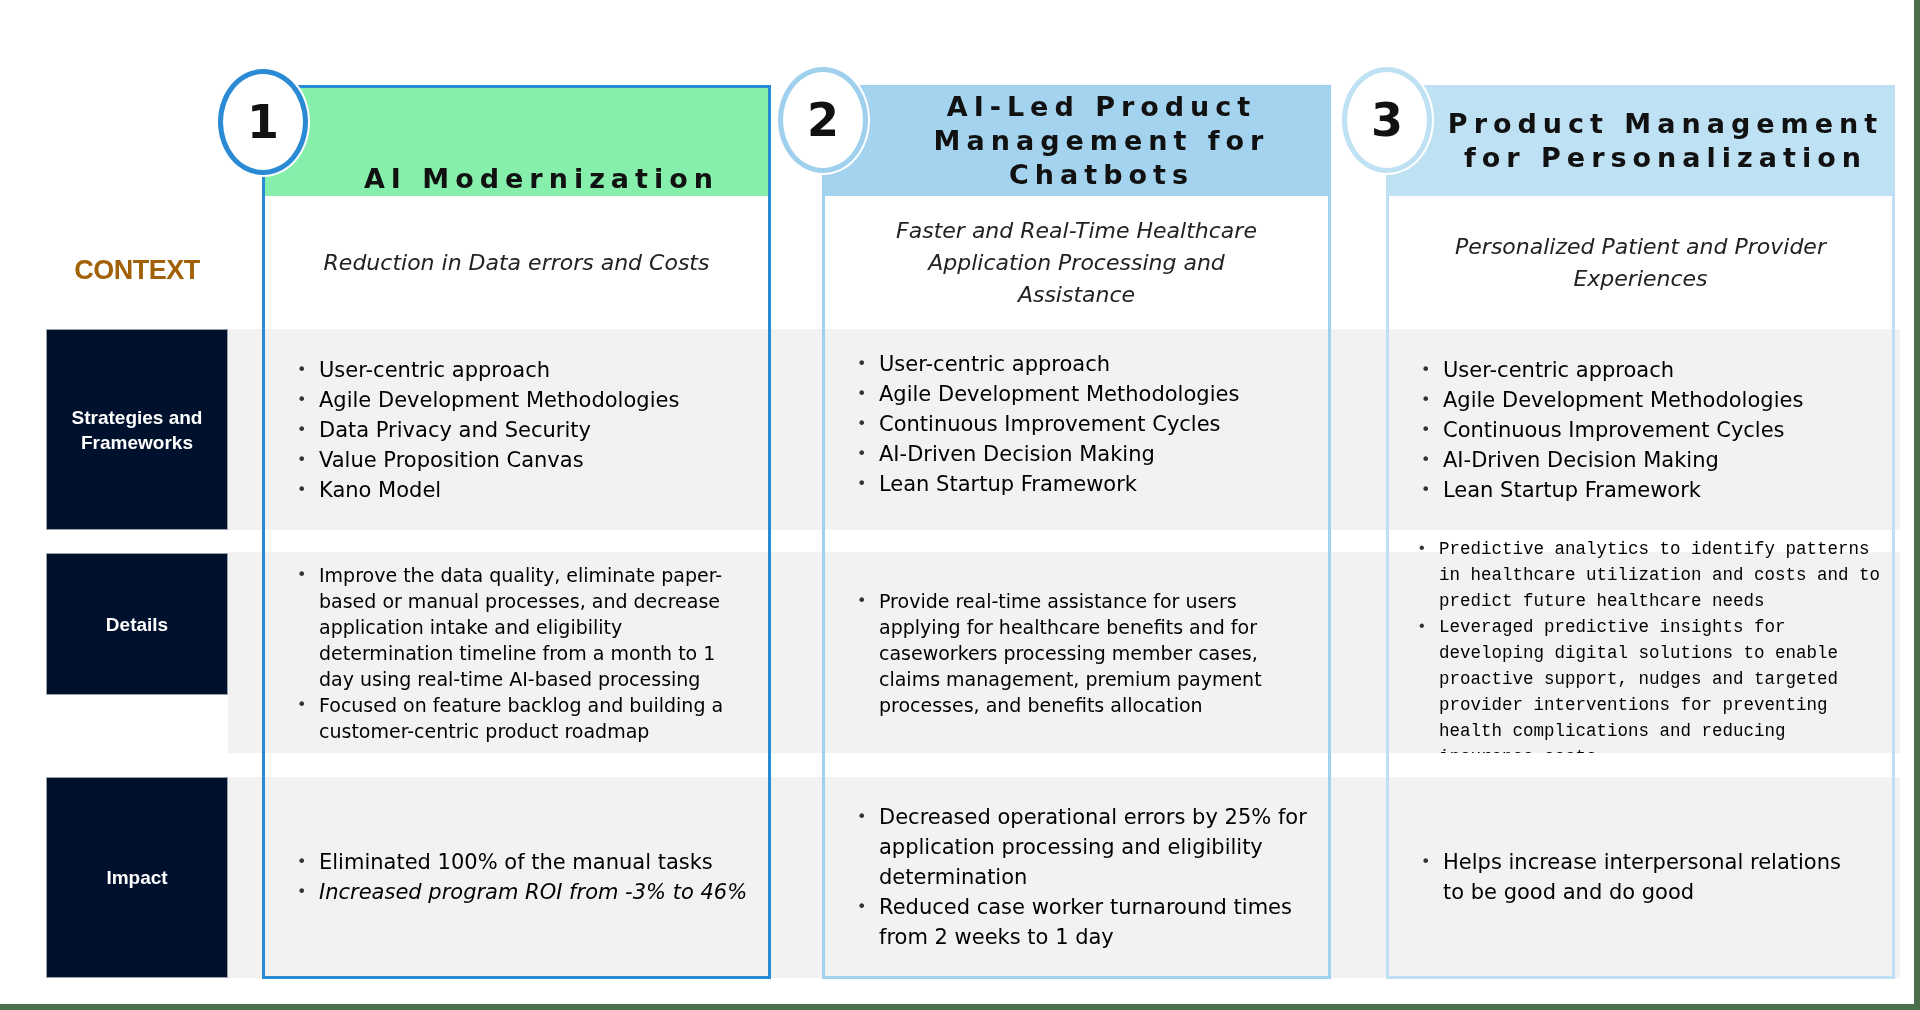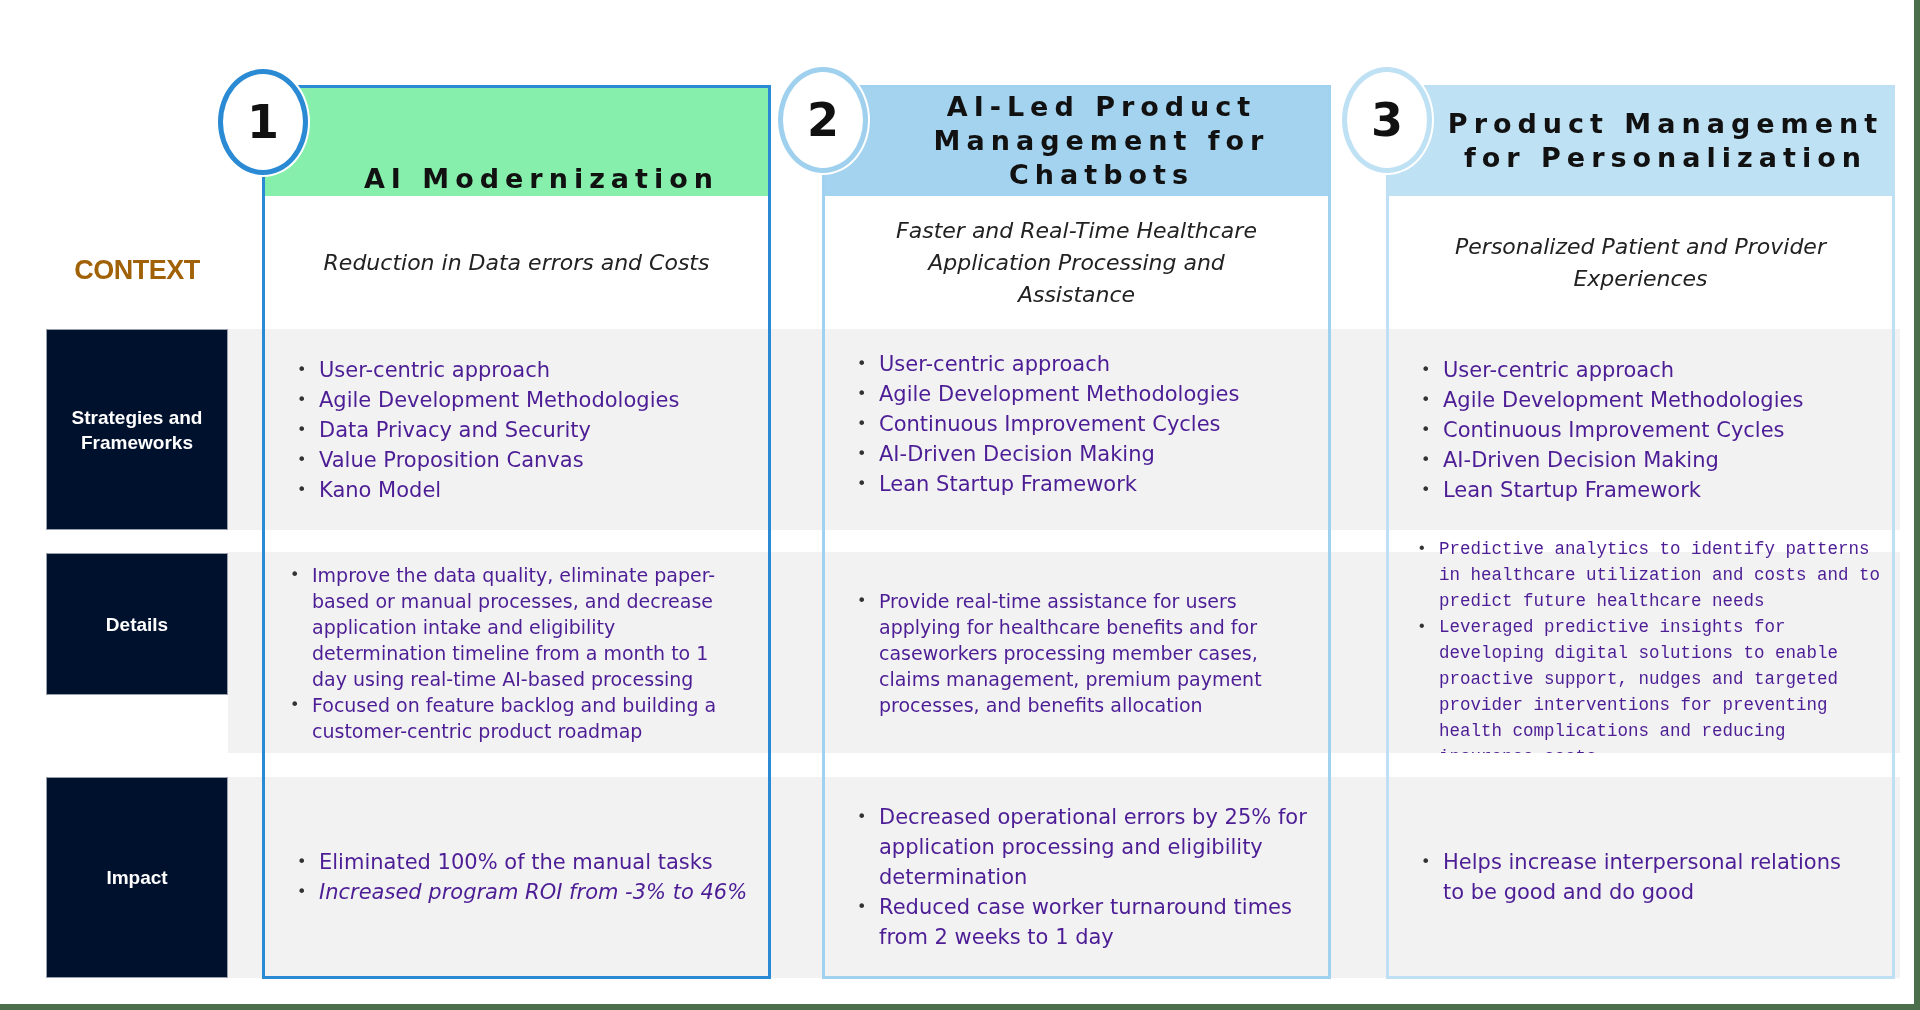--- a/index.html
+++ b/index.html
@@ -73,21 +73,21 @@
   }
   .col .cell.r1 { top: 244px; height: 201px; }
   .col .cell.r2 { top: 467px; height: 201px; }
   .col .cell.r3 { top: 692px; height: 199px; }
   .col .gap { position: absolute; left: 3px; right: 3px; background: #ffffff; }
   .col .gap.g1 { top: 445px; height: 22px; }
   .col .gap.g2 { top: 668px; height: 24px; }
 
   ul.bullets { list-style: none; margin: 0; padding: 0; }
   ul.bullets li {
-    position: relative; padding-left: 24px; font-size: 21px; line-height: 30px; color: #4c1d95;
+    position: relative; padding-left: 24px; font-size: 21px; line-height: 30px; color: #000000;
   }
   ul.bullets li::before {
     content: "\2022"; position: absolute; left: 2px; top: 0; font-size: 16px; color: #333;
   }
   ul.bullets.small li { font-size: 19px; line-height: 26px; }
   ul.bullets.tiny li { font-size: 17.5px; line-height: 26px; font-family: Liberation Mono, monospace; }
   ul.bullets li.italic { font-style: italic; }
 
   .badge {
     position: absolute; width: 90px; height: 106px; border-radius: 50%;
@@ -130,21 +130,21 @@
   <div class="cell r1">
     <ul class="bullets">
       <li>User-centric approach</li>
       <li>Agile Development Methodologies</li>
       <li>Data Privacy and Security</li>
       <li>Value Proposition Canvas</li>
       <li>Kano Model</li>
     </ul>
   </div>
   <div class="gap g1"></div>
-  <div class="cell r2" style="padding-left:23px;padding-right:40px;">
+  <div class="cell r2" style="padding-left:30px;padding-right:40px;">
     <ul class="bullets small">
       <li>Improve the data quality, eliminate paper-based or manual processes, and decrease application intake and eligibility determination timeline from a month to 1 day using real-time AI-based processing</li>
       <li>Focused on feature backlog and building a customer-centric product roadmap</li>
     </ul>
   </div>
   <div class="gap g2"></div>
   <div class="cell r3">
     <ul class="bullets">
       <li>Eliminated 100% of the manual tasks</li>
       <li class="italic">Increased program ROI from -3% to 46%</li>

